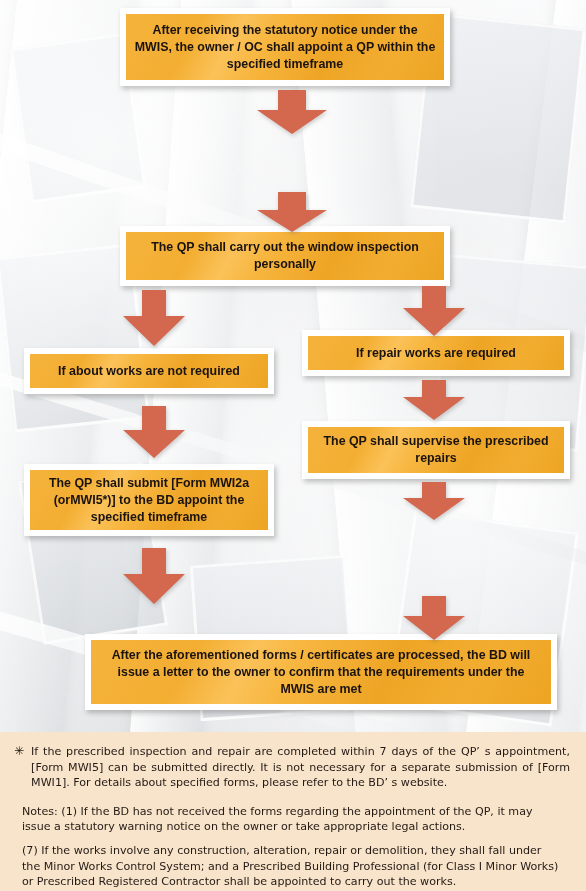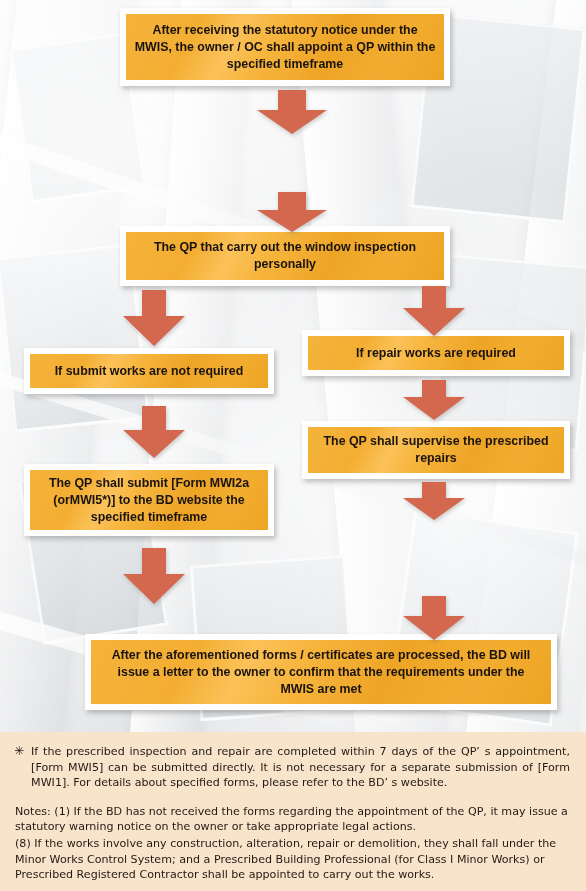--- a/index.html
+++ b/index.html
@@ -103,21 +103,21 @@
     align-items: flex-start;
     gap: 7px;
   }
   #footer .star {
     flex: 0 0 auto;
     font-size: 12px;
     line-height: 15.6px;
   }
   #footer .star-body { flex: 1 1 auto; text-align: justify; }
   #footer .notes { margin-top: 13px; }
-  #footer .notes p { margin: 1px; }
+  #footer .notes p { margin: 8px; }
 </style>
 </head>
 <body>
 
 <div id="page">
 
   <div id="bg">
     <div class="slab" style="left:-30px;  top:-40px;  width:120px; height:980px; transform:rotate(6deg);"></div>
     <div class="slab" style="left:150px;  top:-60px;  width:70px;  height:1020px; transform:rotate(4deg);"></div>
     <div class="slab" style="left:330px;  top:-80px;  width:90px;  height:1040px; transform:rotate(-5deg);"></div>
@@ -137,45 +137,45 @@
 
   <div class="node" style="left:120px; top:8px; width:330px; height:78px;">
     <div class="inner" style="height:100%;">
       <span>After receiving the statutory notice under the MWIS, the owner / OC shall appoint a QP within the specified timeframe</span>
     </div>
   </div>
 
 
   <div class="node" style="left:120px; top:226px; width:330px; height:60px;">
     <div class="inner" style="height:100%;">
-      <span>The QP that carry out the window inspection personally</span>
+      <span>The QP shall carry out the window inspection personally</span>
     </div>
   </div>
 
   <div class="node" style="left:24px; top:348px; width:250px; height:46px;">
     <div class="inner" style="height:100%;">
-      <span>If submit works are not required</span>
+      <span>If about works are not required</span>
     </div>
   </div>
 
   <div class="node" style="left:302px; top:421px; width:268px; height:58px;">
     <div class="inner" style="height:100%;">
       <span>The QP shall supervise the prescribed repairs</span>
     </div>
   </div>
 
   <div class="node" style="left:302px; top:330px; width:268px; height:46px;">
     <div class="inner" style="height:100%;">
       <span>If repair works are required</span>
     </div>
   </div>
 
   <div class="node" style="left:24px; top:464px; width:250px; height:72px;">
     <div class="inner" style="height:100%;">
-      <span>The QP shall submit [Form MWI2a (orMWI5*)] to the BD website the specified timeframe</span>
+      <span>The QP shall submit [Form MWI2a (orMWI5*)] to the BD appoint the specified timeframe</span>
     </div>
   </div>
 
 
   <div class="node" style="left:85px; top:634px; width:472px; height:76px;">
     <div class="inner" style="height:100%;">
       <span>After the aforementioned forms / certificates are processed, the BD will issue a letter to the owner to confirm that the requirements under the MWIS are met</span>
     </div>
   </div>
 
@@ -233,17 +233,17 @@
     </svg>
   </div>
 
   <div id="footer">
     <div class="star-row">
       <div class="star">✳</div>
       <div class="star-body">If the prescribed inspection and repair are completed within 7 days of the QP’ s appointment, [Form MWI5] can be submitted directly. It is not necessary for a separate submission of [Form MWI1]. For details about specified forms, please refer to the BD’ s website.</div>
     </div>
     <div class="notes">
       <p>Notes: (1) If the BD has not received the forms regarding the appointment of the QP, it may issue a statutory warning notice on the owner or take appropriate legal actions.</p>
-      <p>(8) If the works involve any construction, alteration, repair or demolition, they shall fall under the Minor Works Control System; and a Prescribed Building Professional (for Class I Minor Works) or Prescribed Registered Contractor shall be appointed to carry out the works.</p>
+      <p>(7) If the works involve any construction, alteration, repair or demolition, they shall fall under the Minor Works Control System; and a Prescribed Building Professional (for Class I Minor Works) or Prescribed Registered Contractor shall be appointed to carry out the works.</p>
     </div>
   </div>
 
 </div>
 
 </body></html>

